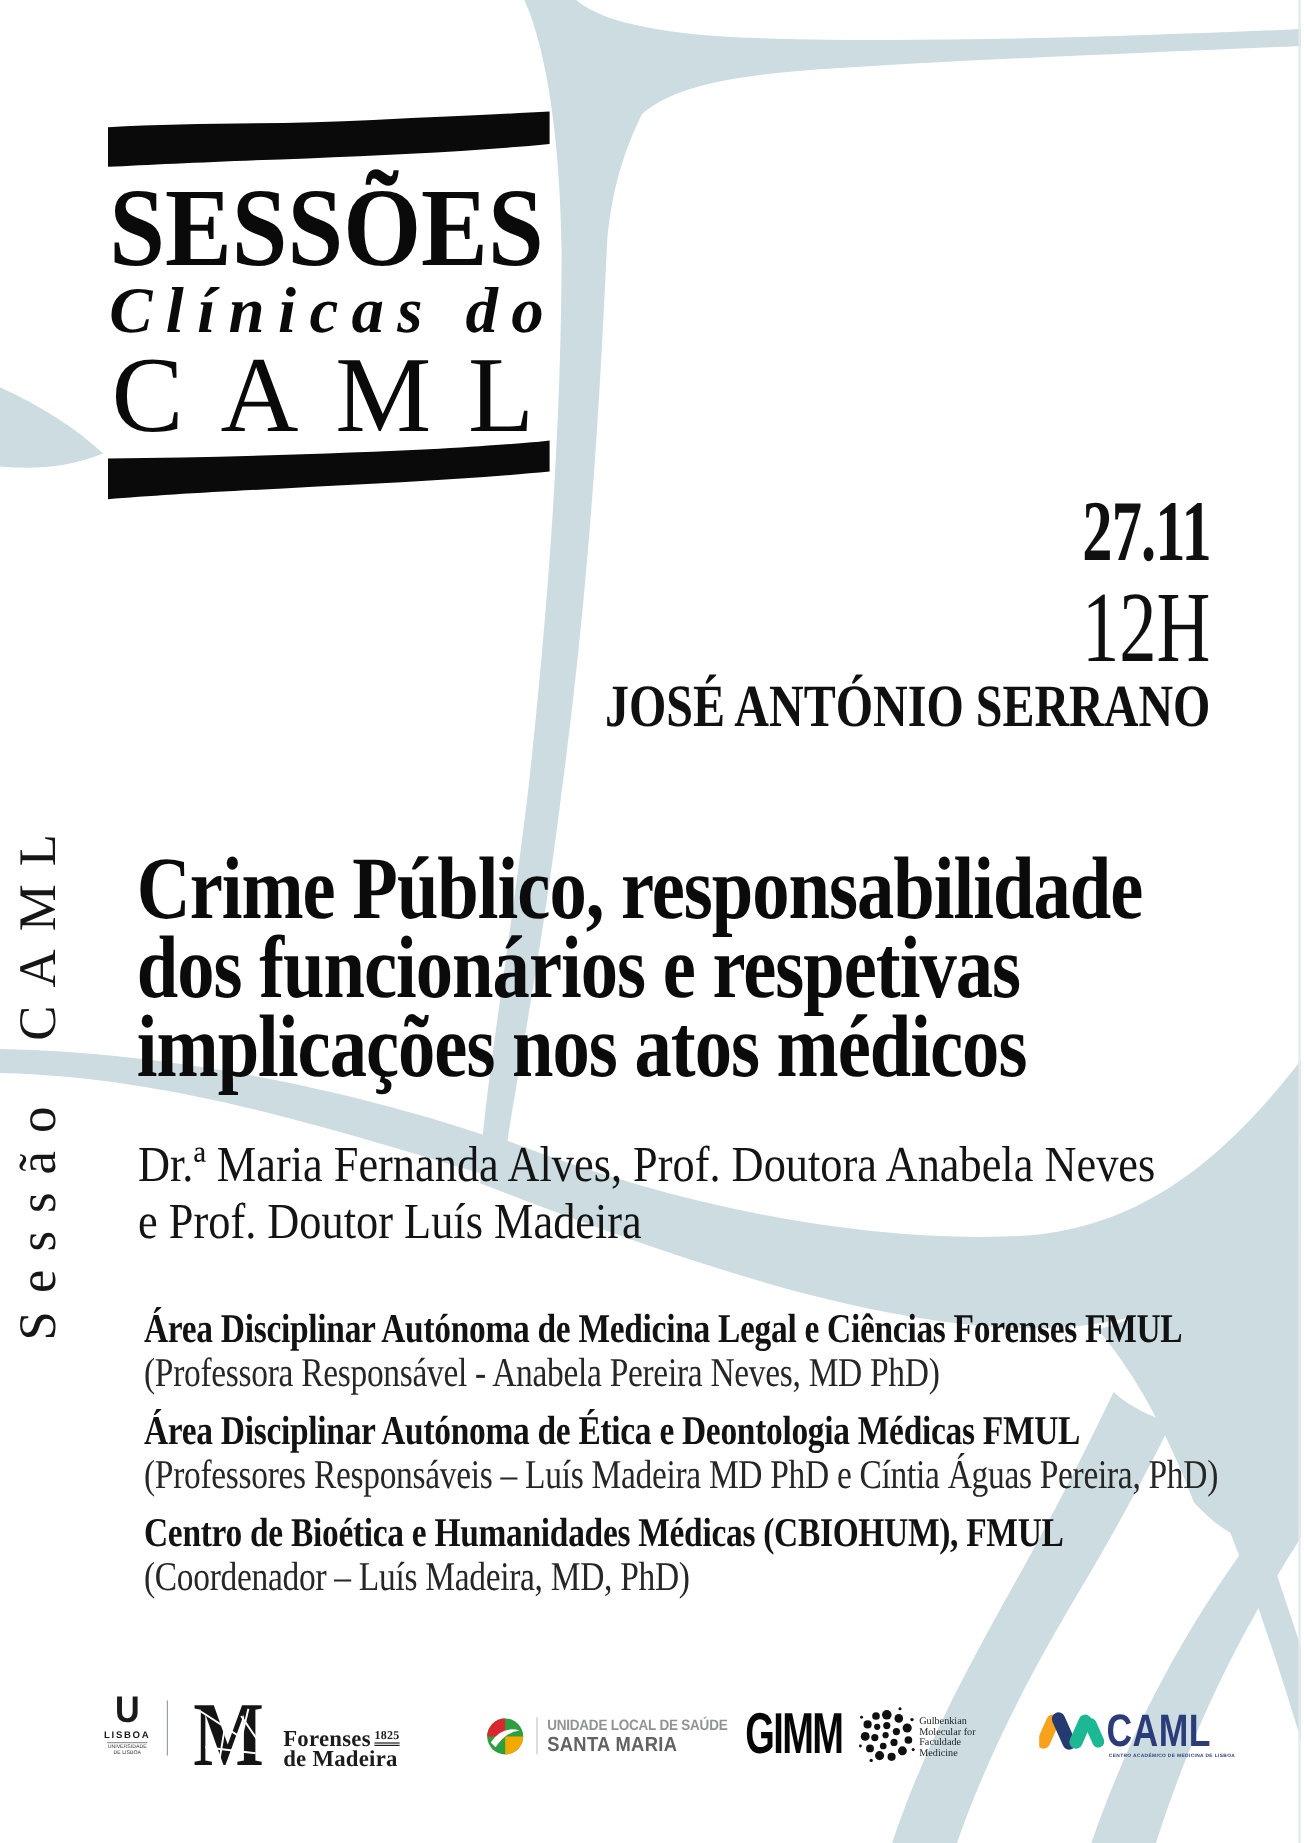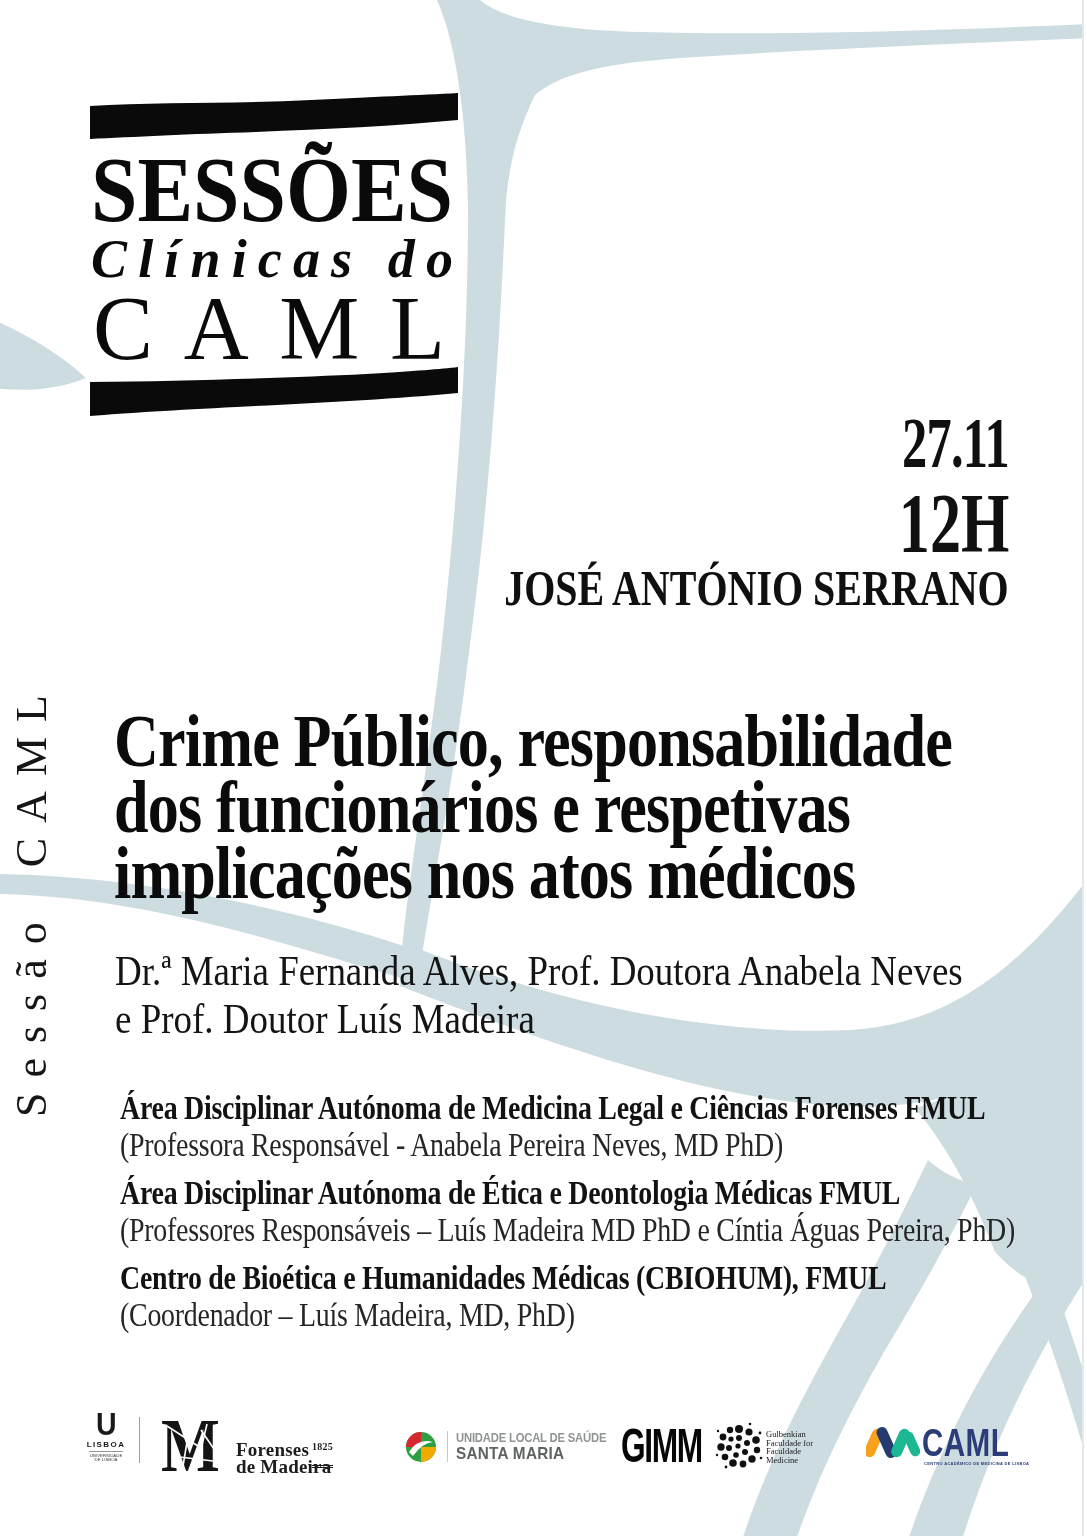--- a/index.html
+++ b/index.html
@@ -10,21 +10,21 @@
   .edge-line{position:absolute;right:0;top:0;width:2px;height:100%;background:#e2eaed;}
 
   
   .brand{position:absolute;left:86px;top:90px;}
 
   
   .event{position:absolute;right:75px;top:400px;text-align:right;white-space:nowrap;color:#101010;}
   .sqz{display:inline-block;transform-origin:100% 50%;}
   .sx70{transform:scaleX(.70);} .sx74{transform:scaleX(.74);} .sx80{transform:scaleX(.80);}
   .ev-date{font-size:72px;line-height:86px;font-weight:bold;letter-spacing:-1px;}
-  .ev-time{font-size:84px;line-height:76px;font-weight:bold;}
+  .ev-time{font-size:84px;line-height:76px;font-weight:normal;}
   .ev-venue{font-size:50px;line-height:44px;font-weight:bold;}
   .ev-venue.first{margin-top:-4px;}
   .ev-venue.second{margin-top:4px;text-align:center;}
 
   
   .side-label{position:absolute;left:58px;top:1065px;width:402px;height:52px;
               transform-origin:0 100%;transform:rotate(-90deg);
               font-size:44px;letter-spacing:15px;word-spacing:14px;color:#161616;white-space:nowrap;}
 
   
@@ -46,21 +46,21 @@
   .footer{position:absolute;left:0;top:1404px;width:1087px;height:90px;font-family:"Liberation Sans",sans-serif;}
   .f-abs{position:absolute;}
   .ulisboa{left:84px;top:8px;width:44px;text-align:center;color:#1a1a1a;}
   .ulisboa .u{font-size:31px;font-weight:bold;line-height:26px;transform:scaleX(.92);display:inline-block;}
   .ulisboa .lisboa{font-size:8px;font-weight:bold;letter-spacing:1.4px;line-height:9px;margin-top:1px;}
   .ulisboa .sub{font-size:7px;line-height:7px;color:#3a3a3a;border-top:1px solid #555;margin:2px 4px 0 4px;
                 transform:scale(.62);transform-origin:50% 0;width:54px;margin-left:-5px;padding-top:2px;}
   .vdiv{width:1px;background:#9aa09f;}
   .fmul-text{left:236px;top:34px;color:#1c1c1c;font-family:"Liberation Serif",serif;font-weight:bold;
              font-size:19px;line-height:17px;letter-spacing:.2px;}
-  .fmul-year{font-size:10px;vertical-align:6px;border-bottom:3px double #1c1c1c;padding-bottom:13px;margin-left:3px;}
+  .fmul-year{font-size:10px;vertical-align:6px;border-bottom:3px double #1c1c1c;padding-bottom:0;margin-left:3px;}
   .ulssm-text{left:456px;top:28px;transform:scaleX(.9);transform-origin:0 0;white-space:nowrap;}
   .ulssm-l1{font-size:12.5px;font-weight:bold;color:#8f9492;line-height:13px;letter-spacing:-.2px;}
   .ulssm-l2{font-size:17px;font-weight:bold;color:#5f6460;line-height:17px;letter-spacing:.3px;}
   .gimm-word{left:621px;top:20px;font-size:48px;font-weight:900;letter-spacing:-2px;color:#060606;
              transform:scaleX(.66);transform-origin:0 0;line-height:44px;}
   .gimm-inst{left:766px;top:26px;font-family:"Liberation Serif",serif;font-size:8.5px;line-height:8.5px;
              color:#1b1b1b;font-weight:normal;letter-spacing:0;}
   .caml-word{left:922px;top:22px;font-size:38px;font-weight:bold;color:#2b3c79;letter-spacing:.5px;
              transform:scaleX(.78);transform-origin:0 0;line-height:34px;}
   .caml-tag{left:924px;top:57px;font-size:6.5px;font-weight:bold;color:#2b3c79;letter-spacing:.5px;
@@ -211,21 +211,21 @@
         <circle cx="46" cy="12" r="1.4"></circle>
           <circle cx="47" cy="37" r="1.3"></circle>
           <circle cx="12" cy="46" r="1.4"></circle>
         <circle cx="3" cy="34" r="1.2"></circle>
           <circle cx="4" cy="10" r="1.2"></circle>
           <circle cx="36" cy="3" r="1.3"></circle>
       </g>
     </svg>
     <div class="f-abs gimm-inst">
       <div>Gulbenkian</div>
-      <div>Faculdade for</div>
+      <div>Molecular for</div>
       <div>Faculdade</div>
       <div>Medicine</div>
     </div>
 
     <svg class="f-abs" style="left:866px;top:20px;" width="54" height="38" viewBox="0 0 54 38">
       <rect x="2" y="4" width="11" height="30" rx="5.5" fill="#f6a21d" transform="rotate(24 7.5 19)"></rect>
       <rect x="15" y="2" width="11" height="33" rx="5.5" fill="#263a72" transform="rotate(-24 20.5 18.5)"></rect>
       <rect x="29" y="4" width="11" height="30" rx="5.5" fill="#1cb793" transform="rotate(24 34.5 19)"></rect>
       <rect x="41" y="7" width="10" height="26" rx="5" fill="#1cb793" transform="rotate(-24 46 20)"></rect>
     </svg>

